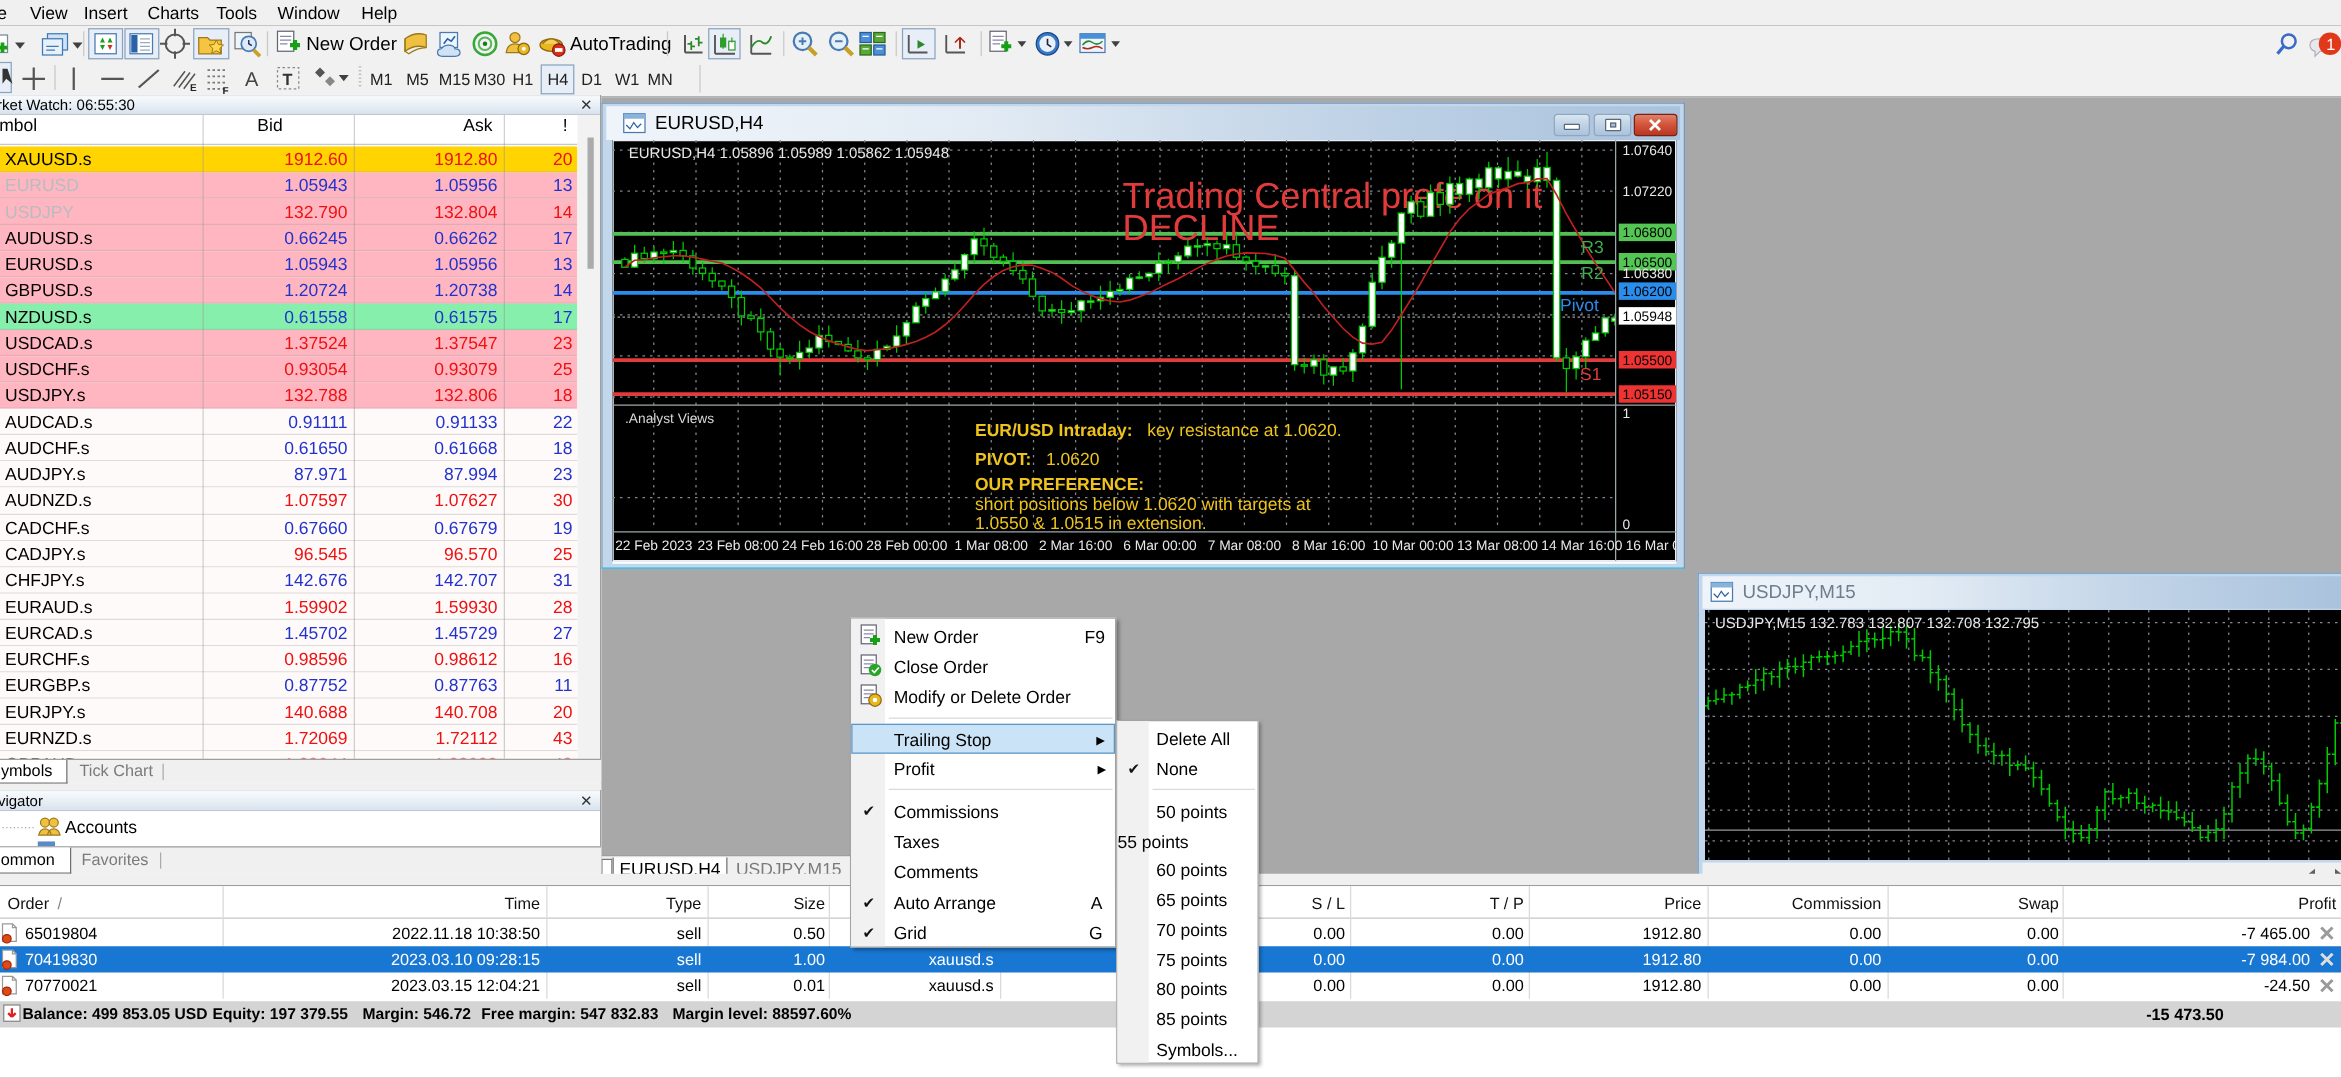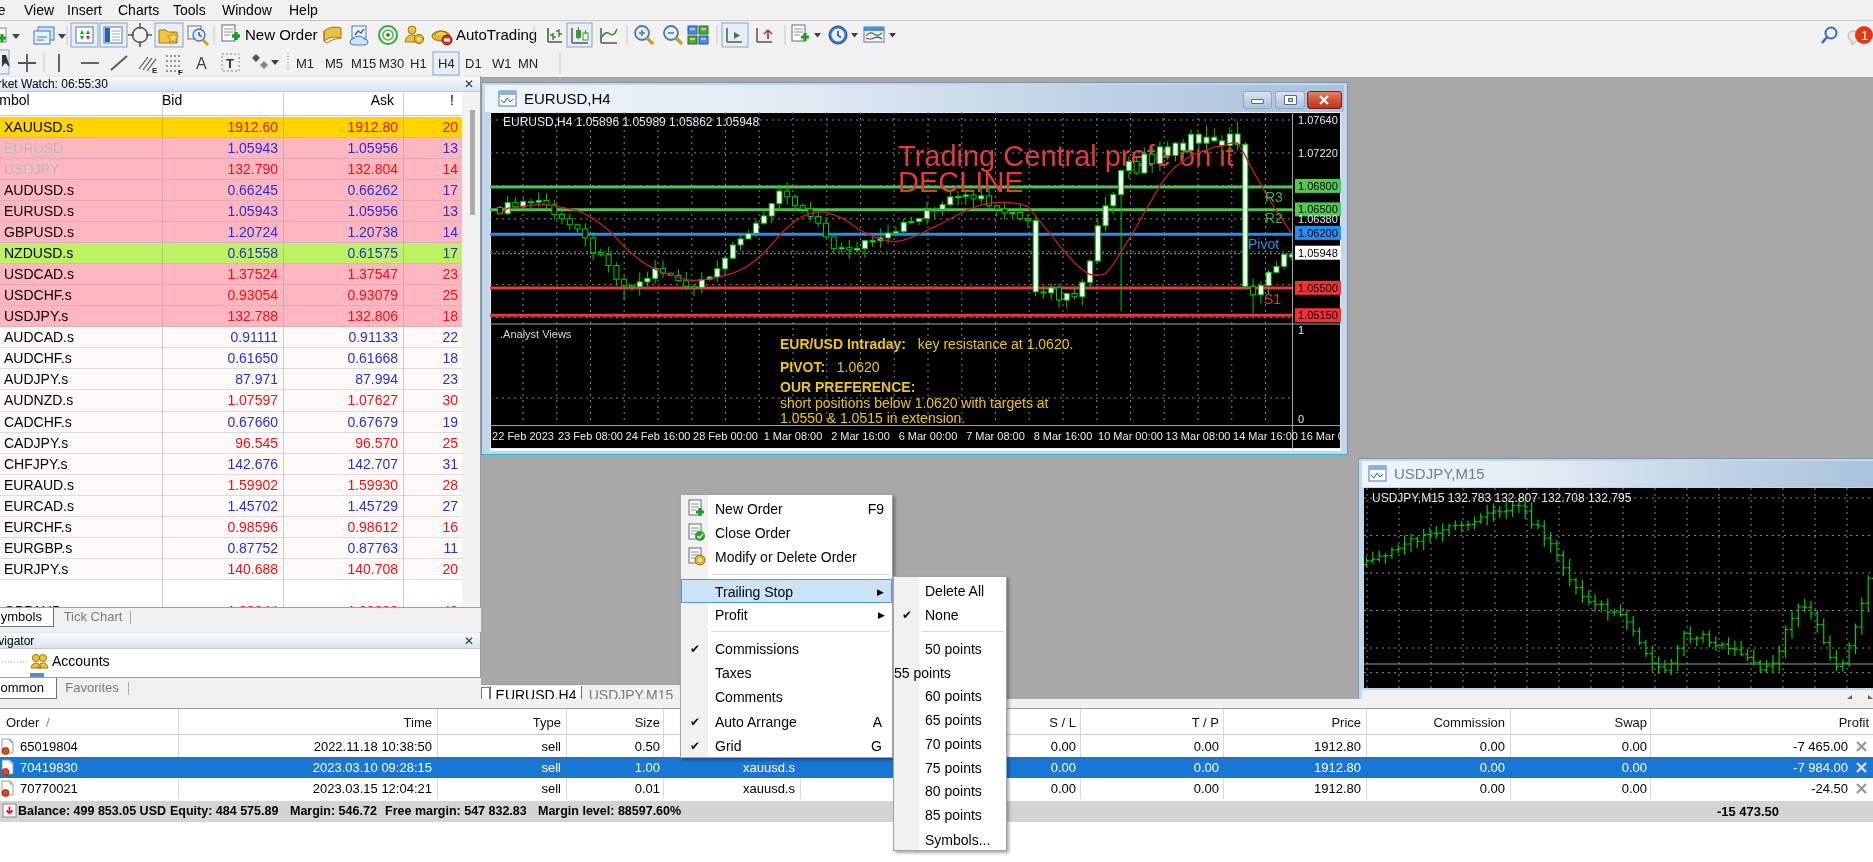--- a/index.html
+++ b/index.html
@@ -831,21 +831,21 @@
   <div class="tab-off" style="left:101px;top:1px;width:98px;height:19px;line-height:18px;font-size:14px">USDJPY,M15</div>
 </div>
 
 <div class="abs mw">
   <div class="ptitle" style="top:0;height:16px;line-height:15px">
       <span style="position:absolute;left:-19px">Market Watch: 06:55:30</span>
     <span style="position:absolute;right:6px;top:0;color:#333;font-size:12px">✕</span>
     </div>
   <div class="mwhead">
     <span style="position:absolute;left:-17px">Symbol</span>
-    <span style="position:absolute;left:162px;width:108px;text-align:left">Bid</span>
+    <span style="position:absolute;left:162px;width:108px;text-align:center">Bid</span>
     <span style="position:absolute;left:283px;width:111px;text-align:right">Ask</span>
     <span style="position:absolute;left:403px;width:51px;text-align:right">!</span>
   </div>
   <div style="position:absolute;left:0;top:40.6px;width:462px;height:490.4px;overflow:hidden">
     <div class="mwrow" style="top:0.0px;background:#ffd400">
         <div class="mws" style="color:#000">XAUUSD.s</div>
         <div class="mwv" style="left:162px;width:116px;color:#ee1111">1912.60</div>
         <div class="mwv" style="left:283px;width:115px;color:#ee1111">1912.80</div>
         <div class="mwv" style="left:403px;width:55px;color:#ee1111">20</div>
       </div>
@@ -872,21 +872,21 @@
         <div class="mwv" style="left:162px;width:116px;color:#2233cc">1.05943</div>
         <div class="mwv" style="left:283px;width:115px;color:#2233cc">1.05956</div>
         <div class="mwv" style="left:403px;width:55px;color:#2233cc">13</div>
       </div>
 <div class="mwrow" style="top:105.3px;background:#ffb6c1">
         <div class="mws" style="color:#000">GBPUSD.s</div>
         <div class="mwv" style="left:162px;width:116px;color:#2233cc">1.20724</div>
         <div class="mwv" style="left:283px;width:115px;color:#2233cc">1.20738</div>
         <div class="mwv" style="left:403px;width:55px;color:#2233cc">14</div>
       </div>
-<div class="mwrow" style="top:126.4px;background:#bef264">
+<div class="mwrow" style="top:126.4px;background:#86efac">
         <div class="mws" style="color:#000">NZDUSD.s</div>
         <div class="mwv" style="left:162px;width:116px;color:#2233cc">0.61558</div>
         <div class="mwv" style="left:283px;width:115px;color:#2233cc">0.61575</div>
         <div class="mwv" style="left:403px;width:55px;color:#2233cc">17</div>
       </div>
 <div class="mwrow" style="top:147.5px;background:#ffb6c1">
         <div class="mws" style="color:#000">USDCAD.s</div>
         <div class="mwv" style="left:162px;width:116px;color:#ee1111">1.37524</div>
         <div class="mwv" style="left:283px;width:115px;color:#ee1111">1.37547</div>
         <div class="mwv" style="left:403px;width:55px;color:#ee1111">23</div>
@@ -967,20 +967,26 @@
         <div class="mws" style="color:#000">EURGBP.s</div>
         <div class="mwv" style="left:162px;width:116px;color:#2233cc">0.87752</div>
         <div class="mwv" style="left:283px;width:115px;color:#2233cc">0.87763</div>
         <div class="mwv" style="left:403px;width:55px;color:#2233cc">11</div>
       </div>
 <div class="mwrow" style="top:442.5px;background:#fffafa">
         <div class="mws" style="color:#000">EURJPY.s</div>
         <div class="mwv" style="left:162px;width:116px;color:#ee1111">140.688</div>
         <div class="mwv" style="left:283px;width:115px;color:#ee1111">140.708</div>
         <div class="mwv" style="left:403px;width:55px;color:#ee1111">20</div>
+      </div>
+<div class="mwrow" style="top:463.5px;background:#fffafa">
+        <div class="mws" style="color:#000">EURNZD.s</div>
+        <div class="mwv" style="left:162px;width:116px;color:#ee1111">1.72069</div>
+        <div class="mwv" style="left:283px;width:115px;color:#ee1111">1.72112</div>
+        <div class="mwv" style="left:403px;width:55px;color:#ee1111">43</div>
       </div>
 <div class="mwrow" style="top:484.6px;background:#fffafa">
         <div class="mws" style="color:#000">GBPAUD.s</div>
         <div class="mwv" style="left:162px;width:116px;color:#ee1111">1.83044</div>
         <div class="mwv" style="left:283px;width:115px;color:#ee1111">1.83093</div>
         <div class="mwv" style="left:403px;width:55px;color:#ee1111">49</div>
       </div>
   </div>
   <div class="colline" style="left:162px;top:16px;height:515px"></div>
   <div class="colline" style="left:283px;top:16px;height:515px"></div>
@@ -1108,21 +1114,21 @@
       <svg width="12" height="12" style="position:absolute;left:1856px;top:5px">
         <path d="M1 1 l9 9 M10 1 l-9 9" stroke="#9a9a9a" stroke-width="2.4"></path>
       </svg>
     </div>
   <div style="position:absolute;left:0;top:92px;width:1873px;height:21px;background:#d4d4d4">
     <svg width="16" height="16" style="position:absolute;left:2px;top:2px">
       <rect x="1" y="1" width="13" height="13" fill="#fff" stroke="#888"></rect>
       <path d="M7.5 3.5 v7 M7.5 10.5 l-3 -3 M7.5 10.5 l3 -3" stroke="#d22" stroke-width="1.8" fill="none"></path>
     </svg>
     <span style="position:absolute;left:18px;top:3px;font-size:12.5px;font-weight:bold;color:#000">Balance: 499 853.05 USD</span>
-      <span style="position:absolute;left:170px;top:3px;font-size:12.5px;font-weight:bold;color:#000">Equity: 484 575.89</span>
+      <span style="position:absolute;left:170px;top:3px;font-size:12.5px;font-weight:bold;color:#000">Equity: 197 379.55</span>
       <span style="position:absolute;left:290px;top:3px;font-size:12.5px;font-weight:bold;color:#000">Margin: 546.72</span>
       <span style="position:absolute;left:385px;top:3px;font-size:12.5px;font-weight:bold;color:#000">Free margin: 547 832.83</span>
       <span style="position:absolute;left:538px;top:3px;font-size:12.5px;font-weight:bold;color:#000">Margin level: 88597.60%</span>
     <span style="position:absolute;left:1648px;width:200px;top:3px;text-align:center;font-size:13px;font-weight:bold;color:#000">-15 473.50</span>
   </div>
 </div>
 
 <div class="abs menu" style="left:680px;top:494px;width:213px;height:264px">
   <div class="gutter" style="width:27px"></div>
   <svg width="20" height="20" style="position:absolute;left:6px;top:4px">

